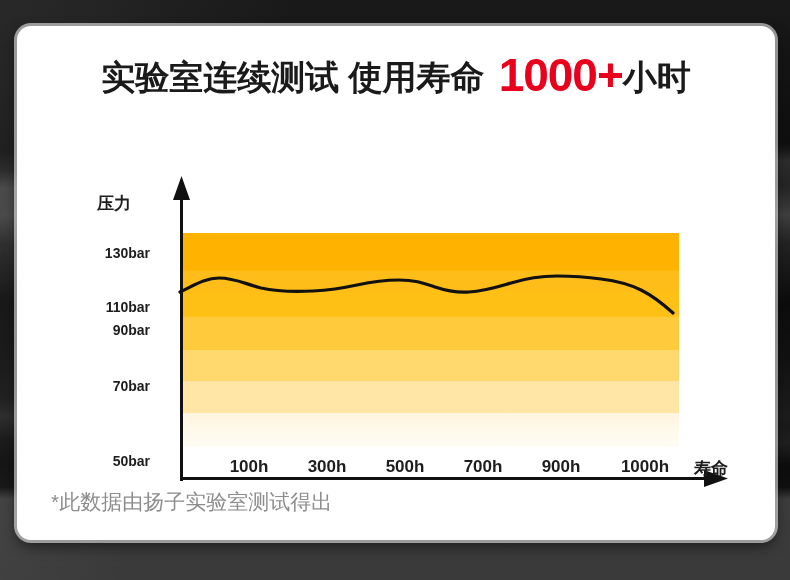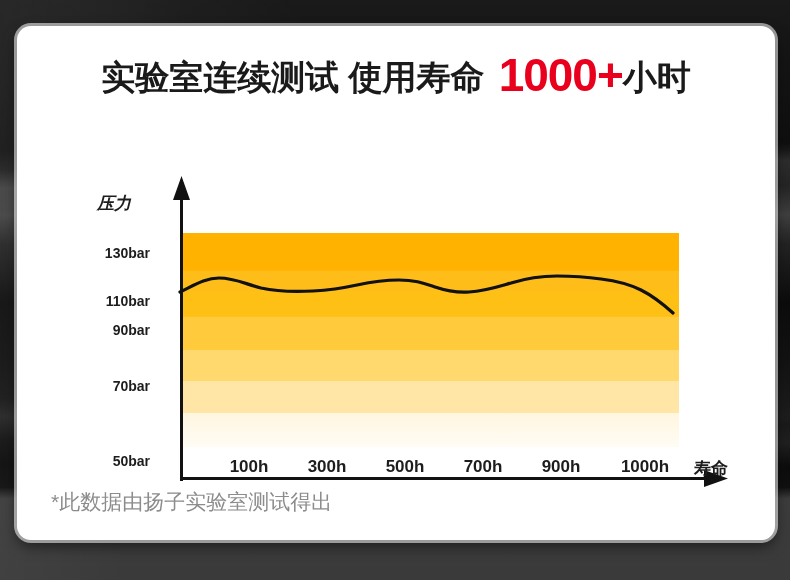--- a/index.html
+++ b/index.html
@@ -120,21 +120,20 @@
     width: 93px;
     height: 514px;
   }
   #y-axis-title {
     position: absolute;
     left: 80px;
     top: 166px;
     font-size: 17px;
     font-weight: bold;
     color: #1d1d1d;
-    font-style: italic;
   }
   #x-ticks {
     position: absolute;
     left: 0;
     top: 0;
     width: 758px;
     height: 514px;
     margin-left: 32px;
   }
   .x-tick {
@@ -210,21 +209,21 @@
                  C 510,252 524,250 540,250
                  C 556,250 570,251 584,253
                  C 600,255 612,258 624,264
                  C 636,270 646,278 656,287"></path>
       </svg>
 
       <div id="y-axis-title">压力</div>
 
       <div id="y-ticks">
         <div class="y-tick" style="top:219px">130bar</div>
-        <div class="y-tick" style="top:267px">110bar</div>
+        <div class="y-tick" style="top:273px">110bar</div>
         <div class="y-tick" style="top:296px">90bar</div>
         <div class="y-tick" style="top:352px">70bar</div>
         <div class="y-tick" style="top:427px">50bar</div>
       </div>
 
       <div id="x-ticks">
         <div class="x-tick" style="left:200px">100h</div>
         <div class="x-tick" style="left:278px">300h</div>
         <div class="x-tick" style="left:356px">500h</div>
         <div class="x-tick" style="left:434px">700h</div>

